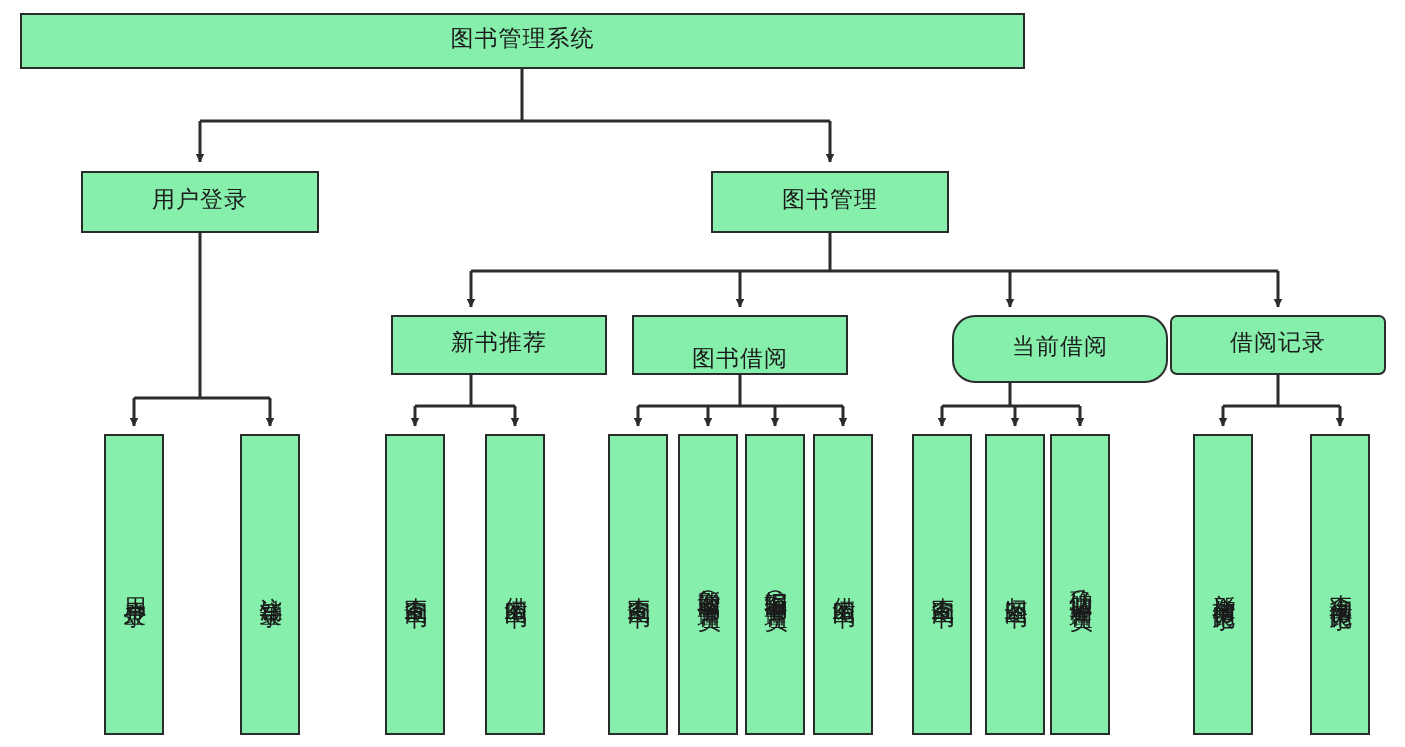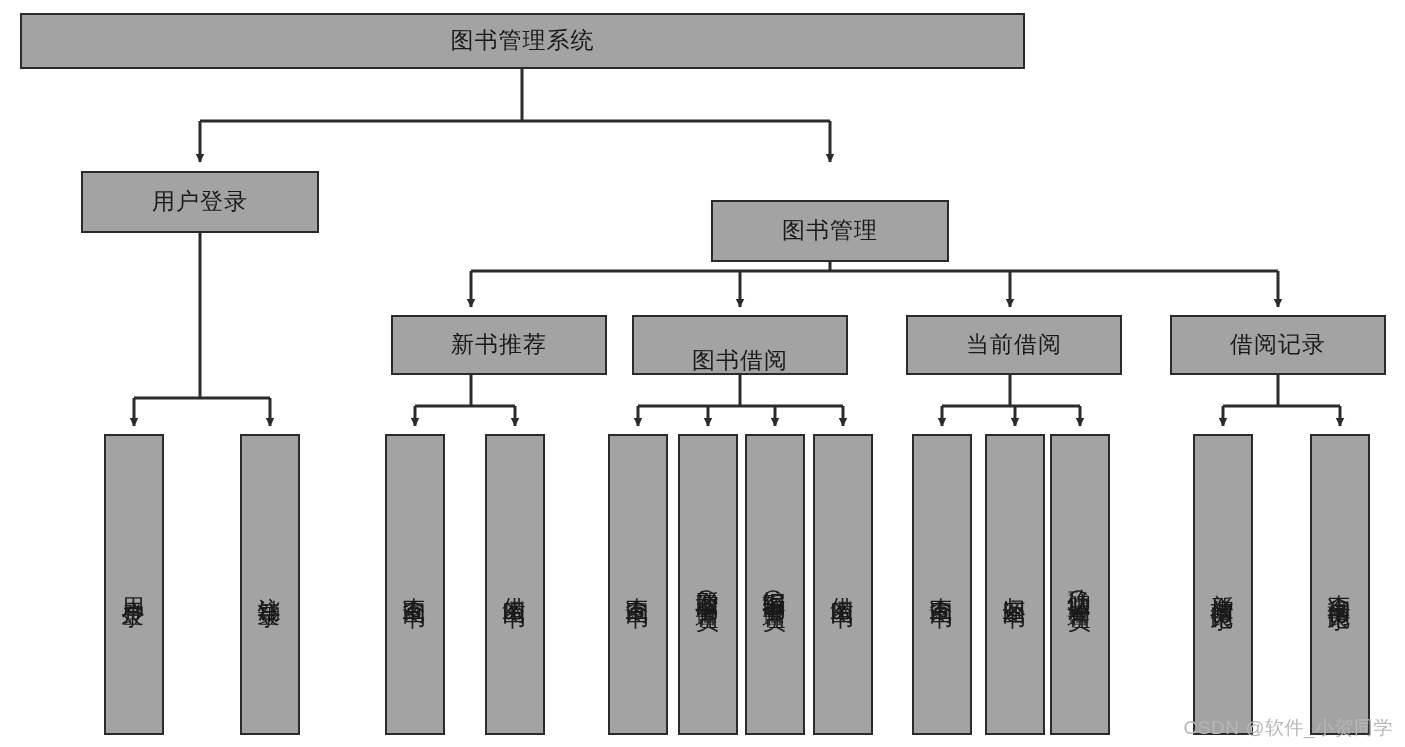--- a/index.html
+++ b/index.html
@@ -21,25 +21,26 @@
     position: absolute;
     left: 0;
     top: 0;
     width: 1405px;
     height: 747px;
   }
   .node {
     position: absolute;
     box-sizing: border-box;
     border: 2px solid #2b2b2b;
-    background: #a3a3a3;
+    background: #86efac;
     display: flex;
     align-items: center;
     justify-content: center;
     color: #1a1a1a;
+    font-family: Liberation Mono, monospace;
   }
   .node.horiz {
     font-size: 23px;
     line-height: 1.1;
     letter-spacing: 1px;
   }
   .node.root {
     font-size: 23px;
   }
   .node.vert {
@@ -123,34 +124,34 @@
     </g>
   </svg>
 
   <div class="node root horiz" style="left: 20px; top: 13px; width: 1005px; height: 56px;">
     <span>图书管理系统</span>
   </div>
 
   <div class="node horiz" style="left: 81px; top: 171px; width: 238px; height: 62px;">
     <span>用户登录</span>
   </div>
-  <div class="node horiz" style="left: 711px; top: 171px; width: 238px; height: 62px; margin-top: 29px;">
+  <div class="node horiz" style="left: 711px; top: 171px; width: 238px; height: 62px;">
     <span>图书管理</span>
   </div>
 
   <div class="node horiz" style="left: 363px; top: 315px; width: 216px; height: 60px; margin-left: 28px;">
     <span>新书推荐</span>
   </div>
   <div class="node horiz" style="left: 632px; top: 315px; width: 216px; height: 60px; align-items: flex-end;">
     <span>图书借阅</span>
   </div>
-  <div class="node horiz" style="left: 906px; top: 315px; width: 216px; height: 60px;">
+  <div class="node horiz" style="left: 952px; top: 315px; width: 216px; height: 68px; border-radius: 23px;">
     <span>当前借阅</span>
   </div>
-  <div class="node horiz" style="left: 1170px; top: 315px; width: 216px; height: 60px;">
+  <div class="node horiz" style="left: 1170px; top: 315px; width: 216px; height: 60px; border-radius: 7px;">
     <span>借阅记录</span>
   </div>
 
   <div class="node vert" style="left: 104px; top: 434px; width: 60px; height: 301px;">
     <span class="vtext">用户登录</span>
   </div>
   <div class="node vert" style="left: 240px; top: 434px; width: 60px; height: 301px;">
     <span class="vtext">注销登录</span>
   </div>
 
@@ -184,15 +185,14 @@
     <span class="vtext">确认归还（管理员）</span>
   </div>
 
   <div class="node vert" style="left: 1193px; top: 434px; width: 60px; height: 301px;">
     <span class="vtext">新增借阅记录</span>
   </div>
   <div class="node vert" style="left: 1310px; top: 434px; width: 60px; height: 301px;">
     <span class="vtext">查询借阅记录</span>
   </div>
 
-  <div class="watermark">CSDN @软件_小贺同学</div>
 
 </div>
 
 </body></html>

